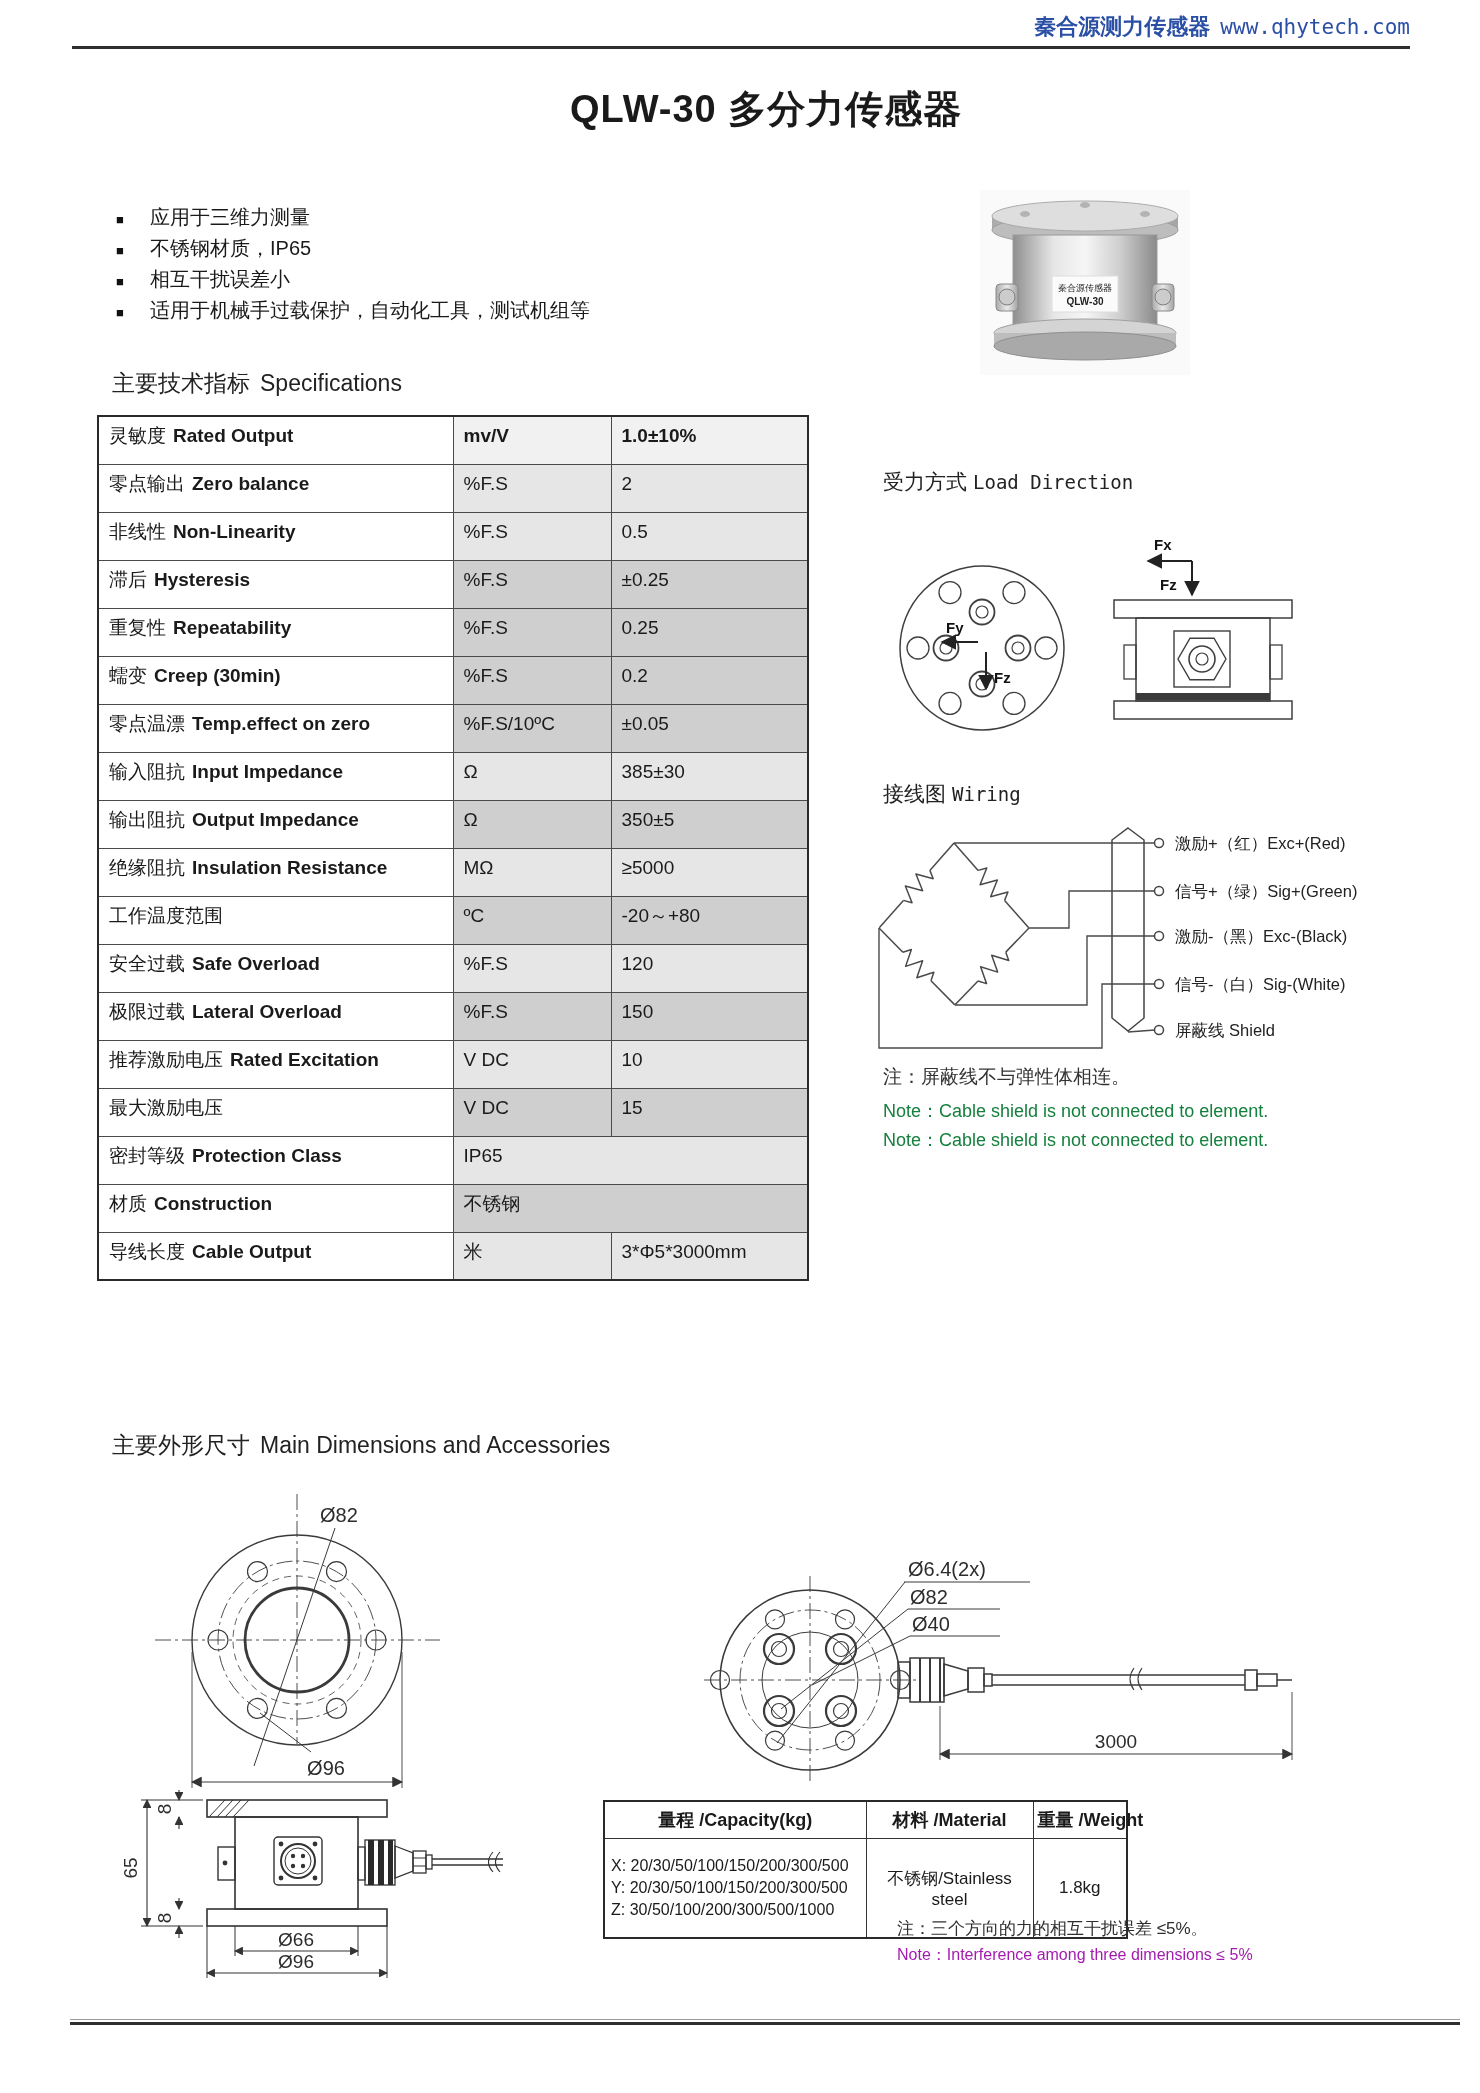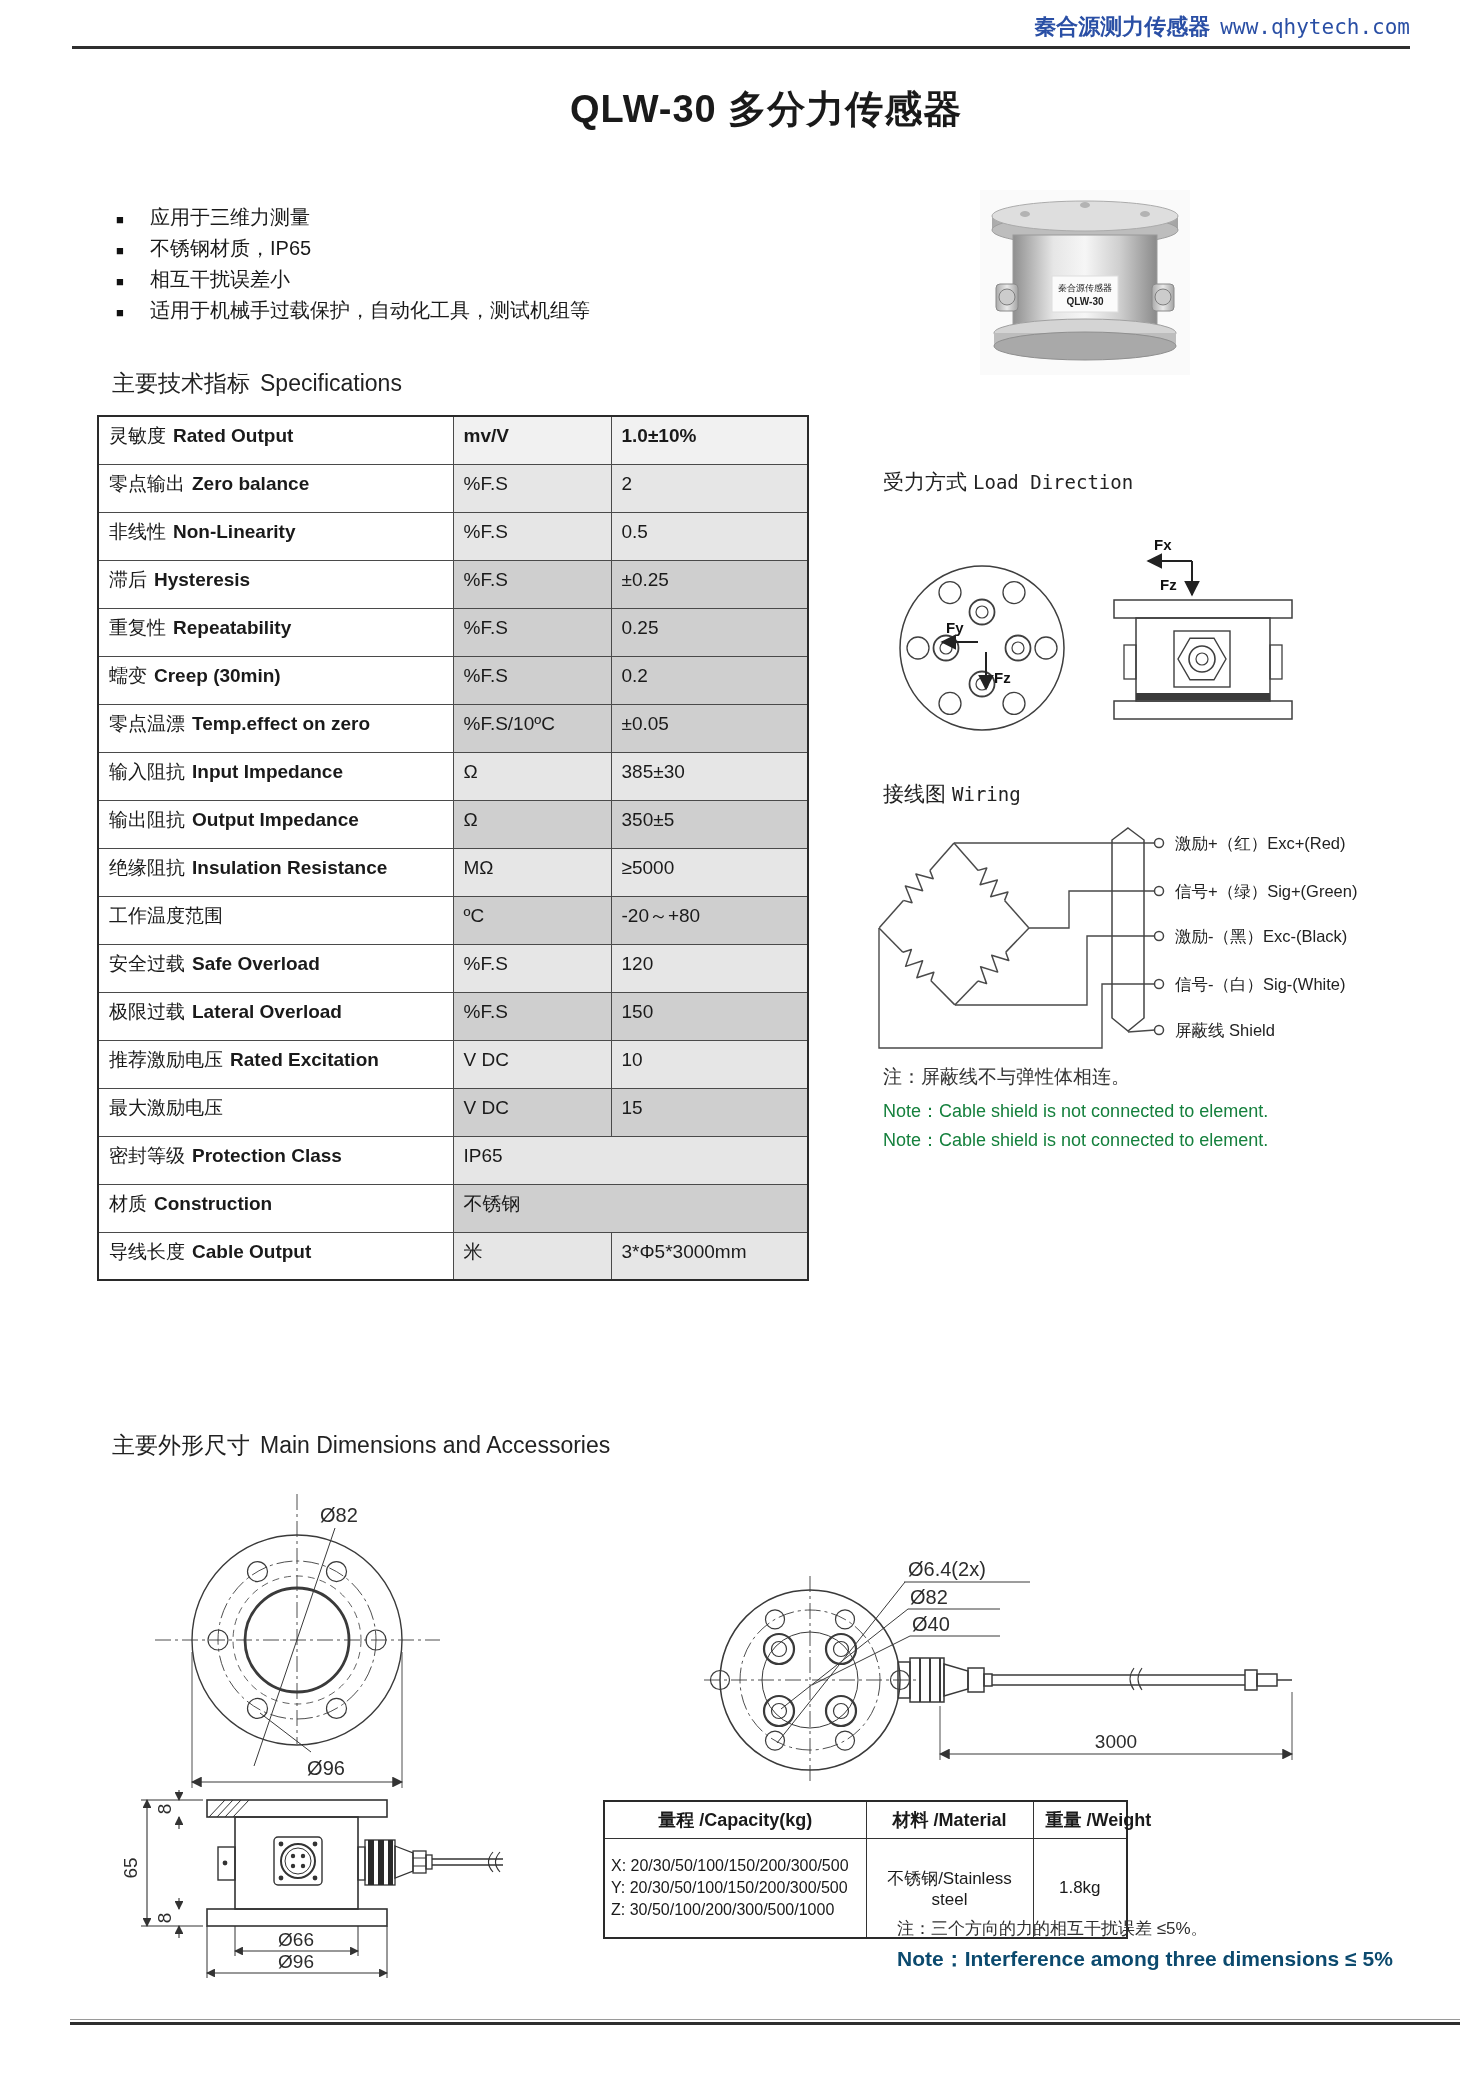--- a/index.html
+++ b/index.html
@@ -61,27 +61,27 @@
 
   
   .wiring-notes{top:1064px;left:883px;}
   .wn-zh{font-size:19px;color:#333;margin-bottom:9px;white-space:nowrap;}
   .wn-en{font-size:18px;color:#15803d;margin-bottom:5px;white-space:nowrap;}
 
   
   .cap-table{top:1800px;left:603px;border-collapse:collapse;table-layout:fixed;width:523px;
              border:2px solid #2a2a2a;}
   .cap-table th,.cap-table td{border:1.5px solid #333;}
-  .cap-table th{font-size:18px;font-weight:700;height:36px;text-align:center;padding:0 12px;white-space:nowrap;}
+  .cap-table th{font-size:18px;font-weight:700;height:36px;text-align:center;padding:0 4px;white-space:nowrap;}
   .cap-lines{padding:16px 6px;}
   .cap-lines div{font-size:16px;line-height:22px;white-space:nowrap;}
   .cap-center{text-align:center;font-size:17px;}
   .cap-notes{top:1917px;left:897px;}
   .cn1{font-size:17px;color:#2e2e2e;margin-bottom:5px;white-space:nowrap;}
-  .cn2{font-size:21px;color:#0c4a6e;white-space:nowrap;font-weight:bold;}
+  .cn2{font-size:16px;color:#a21caf;white-space:nowrap;}
 
   
   .footer-rule-light{top:2019px;left:70px;width:1390px;height:1px;background:#9a9a9a;}
   .footer-rule{top:2022px;left:70px;width:1390px;}
   .footer-text{top:2034px;right:28px;font-size:19px;color:#111;
                font-family:"Liberation Serif",serif;white-space:nowrap;}
 </style>
 </head>
 <body>
 

